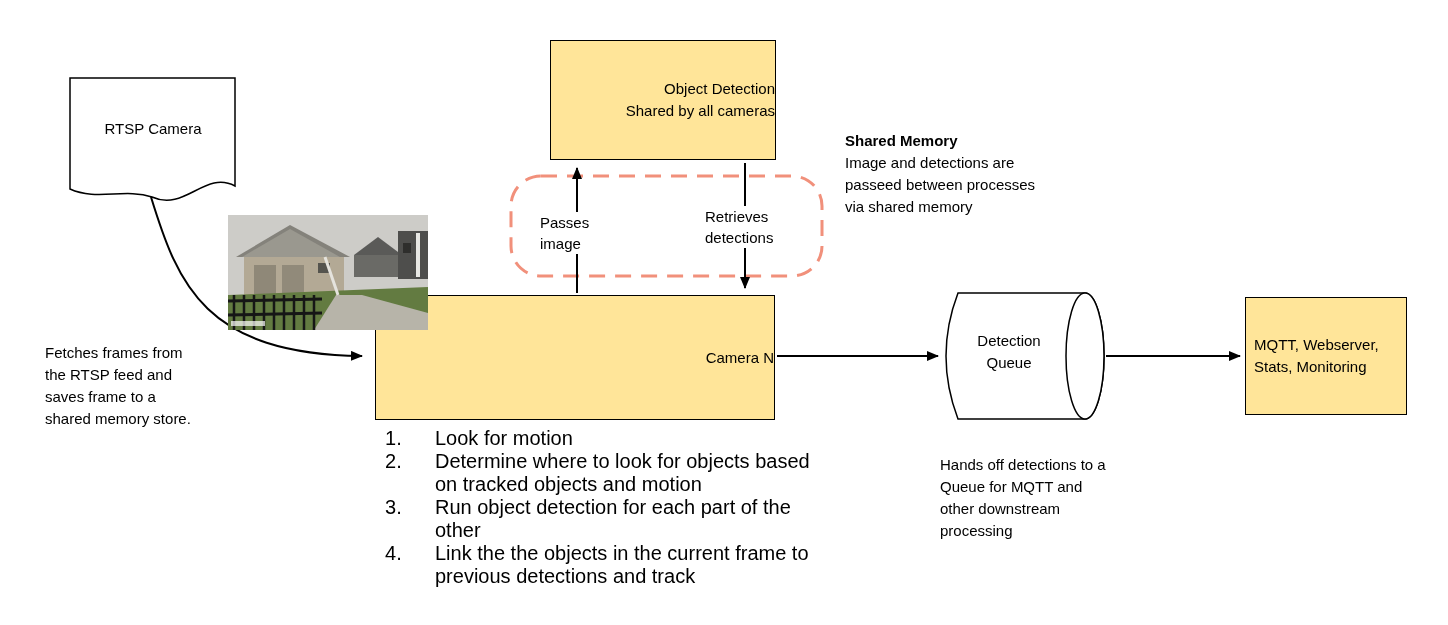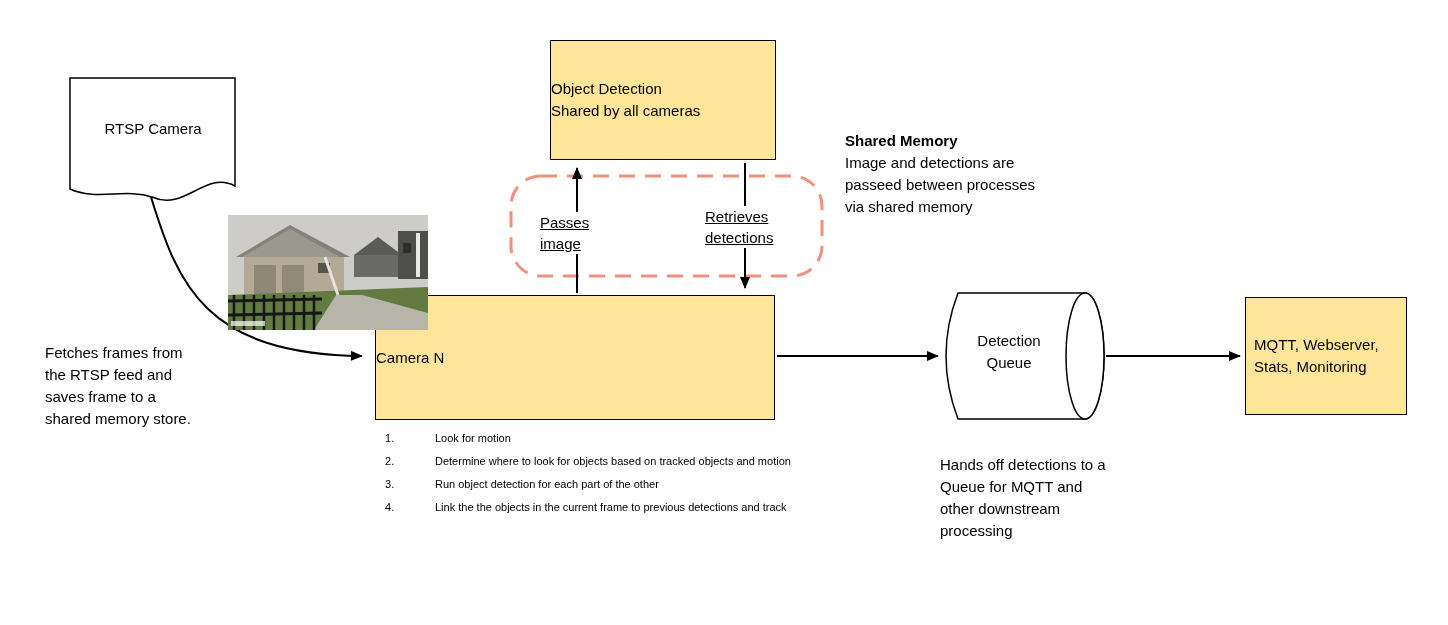--- a/index.html
+++ b/index.html
@@ -23,21 +23,21 @@
   }
   .shapes-layer { z-index: 2; }
   .box {
     position: absolute;
     background: #FFE599;
     border: 1.5px solid #000000;
     box-sizing: border-box;
     z-index: 1;
     display: flex;
     flex-direction: column;
-    align-items: flex-start;
+    align-items: flex-end;
     justify-content: center;
     font-size: 15px;
     line-height: 22px;
     text-align: center;
   }
   .box-object-detection { left: 550px; top: 40px; width: 226px; height: 120px; }
   .box-camera-n        { left: 375px; top: 295px; width: 400px; height: 125px; }
   .box-mqtt            { left: 1245px; top: 297px; width: 162px; height: 118px;
                          align-items: flex-start; text-align: left; padding-left: 8px; }
   .subtitle-italic { }
@@ -45,42 +45,42 @@
   .txt {
     position: absolute;
     z-index: 4;
     font-size: 15px;
     line-height: 21px;
   }
   .rtsp-label   { left: 80px;  top: 118px; width: 146px; text-align: center; }
   .fetch-note   { left: 45px;  top: 342px; width: 158px; line-height: 22px; }
   .passes-label     { left: 538px; top: 212px; width: 72px; }
   .retrieves-label  { left: 703px; top: 206px; width: 92px; }
-  .passes-label span, .retrieves-label span { background: #ffffff; display: inline-block; padding: 0 2px; text-decoration: underline; }
+  .passes-label span, .retrieves-label span { background: #ffffff; display: inline-block; padding: 0 2px; }
   .sm-note      { left: 845px; top: 130px; width: 200px; line-height: 22px; }
   .sm-note .sm-title { font-weight: bold; }
   .queue-label  { left: 963px; top: 330px; width: 92px; text-align: center; line-height: 22px; }
   .handoff-note { left: 940px; top: 437px; width: 168px; line-height: 22px; margin-top: 17px; }
 
   .photo {
     position: absolute;
     left: 228px; top: 215px;
     width: 200px; height: 115px;
     z-index: 3;
   }
 
   .steps-list {
     position: absolute;
     left: 385px; top: 427px;
     width: 440px;
     z-index: 4;
     margin: 0; padding: 0;
     list-style: none;
     counter-reset: step;
-    font-size: 11px;
+    font-size: 20px;
     line-height: 23px;
   }
   .steps-list li {
     counter-increment: step;
     padding-left: 50px;
     max-width: 380px;
   }
   .steps-list li::before {
     content: counter(step) ".";
     display: inline-block;

